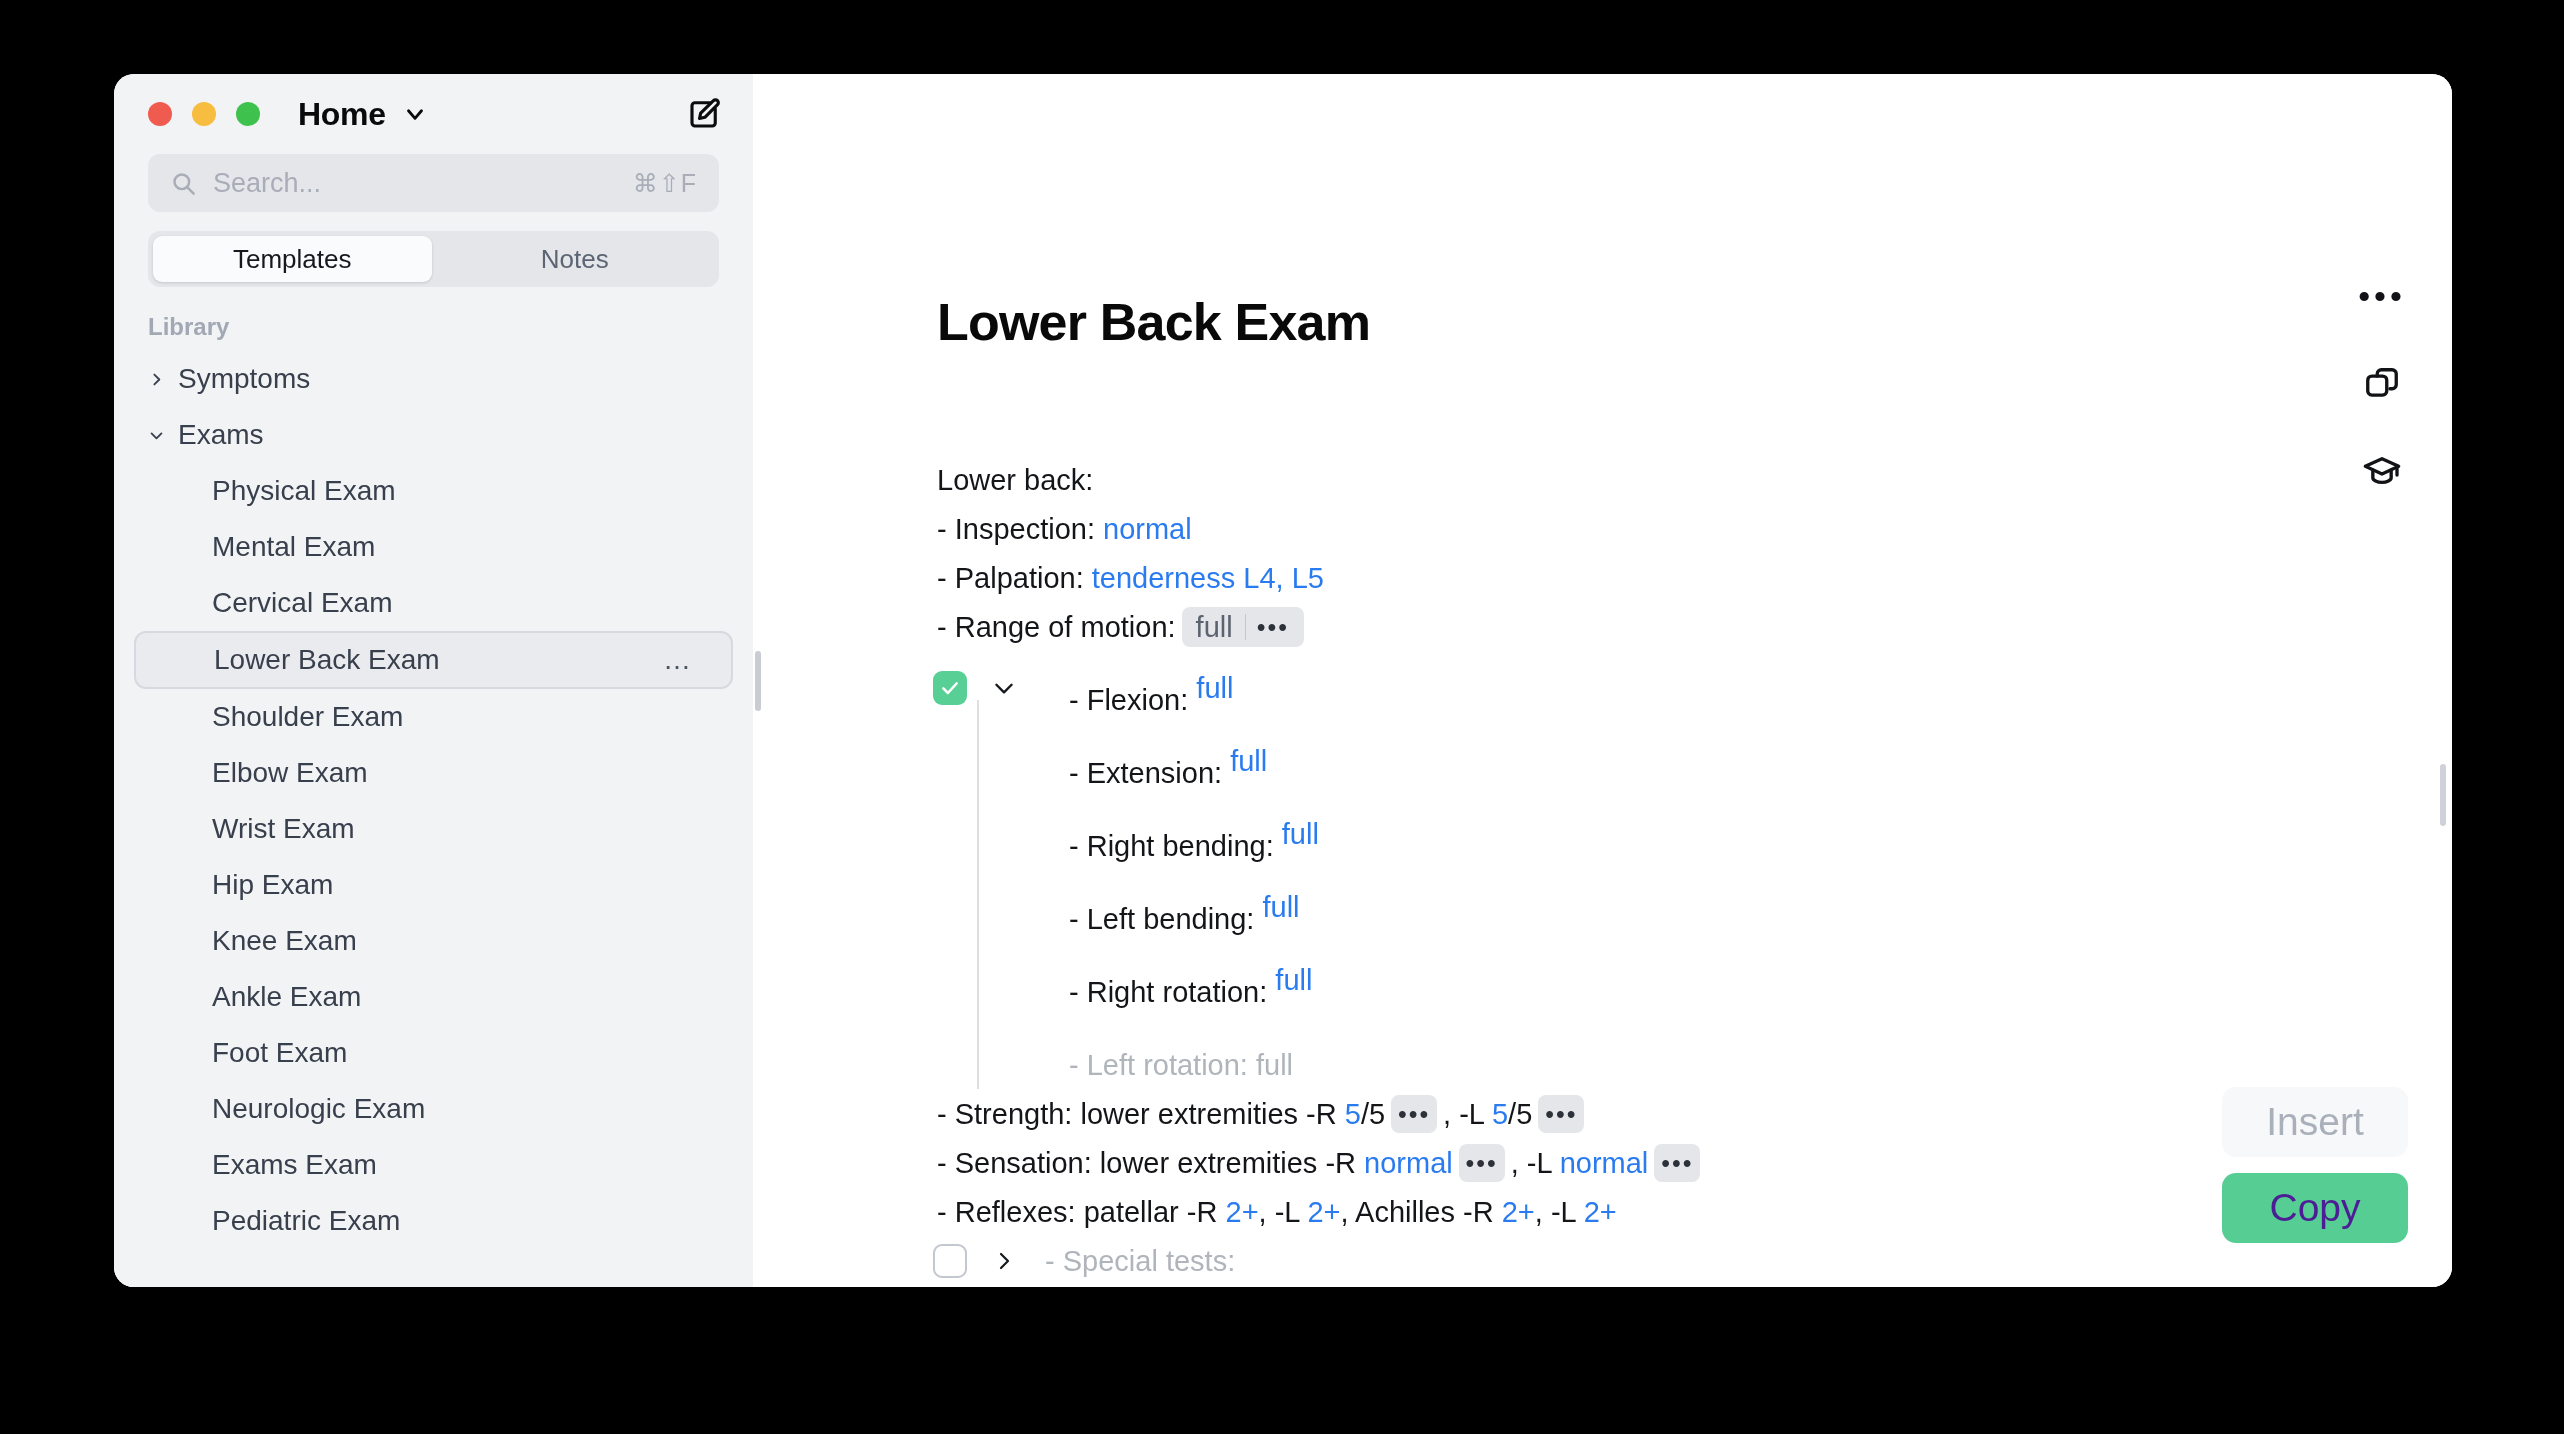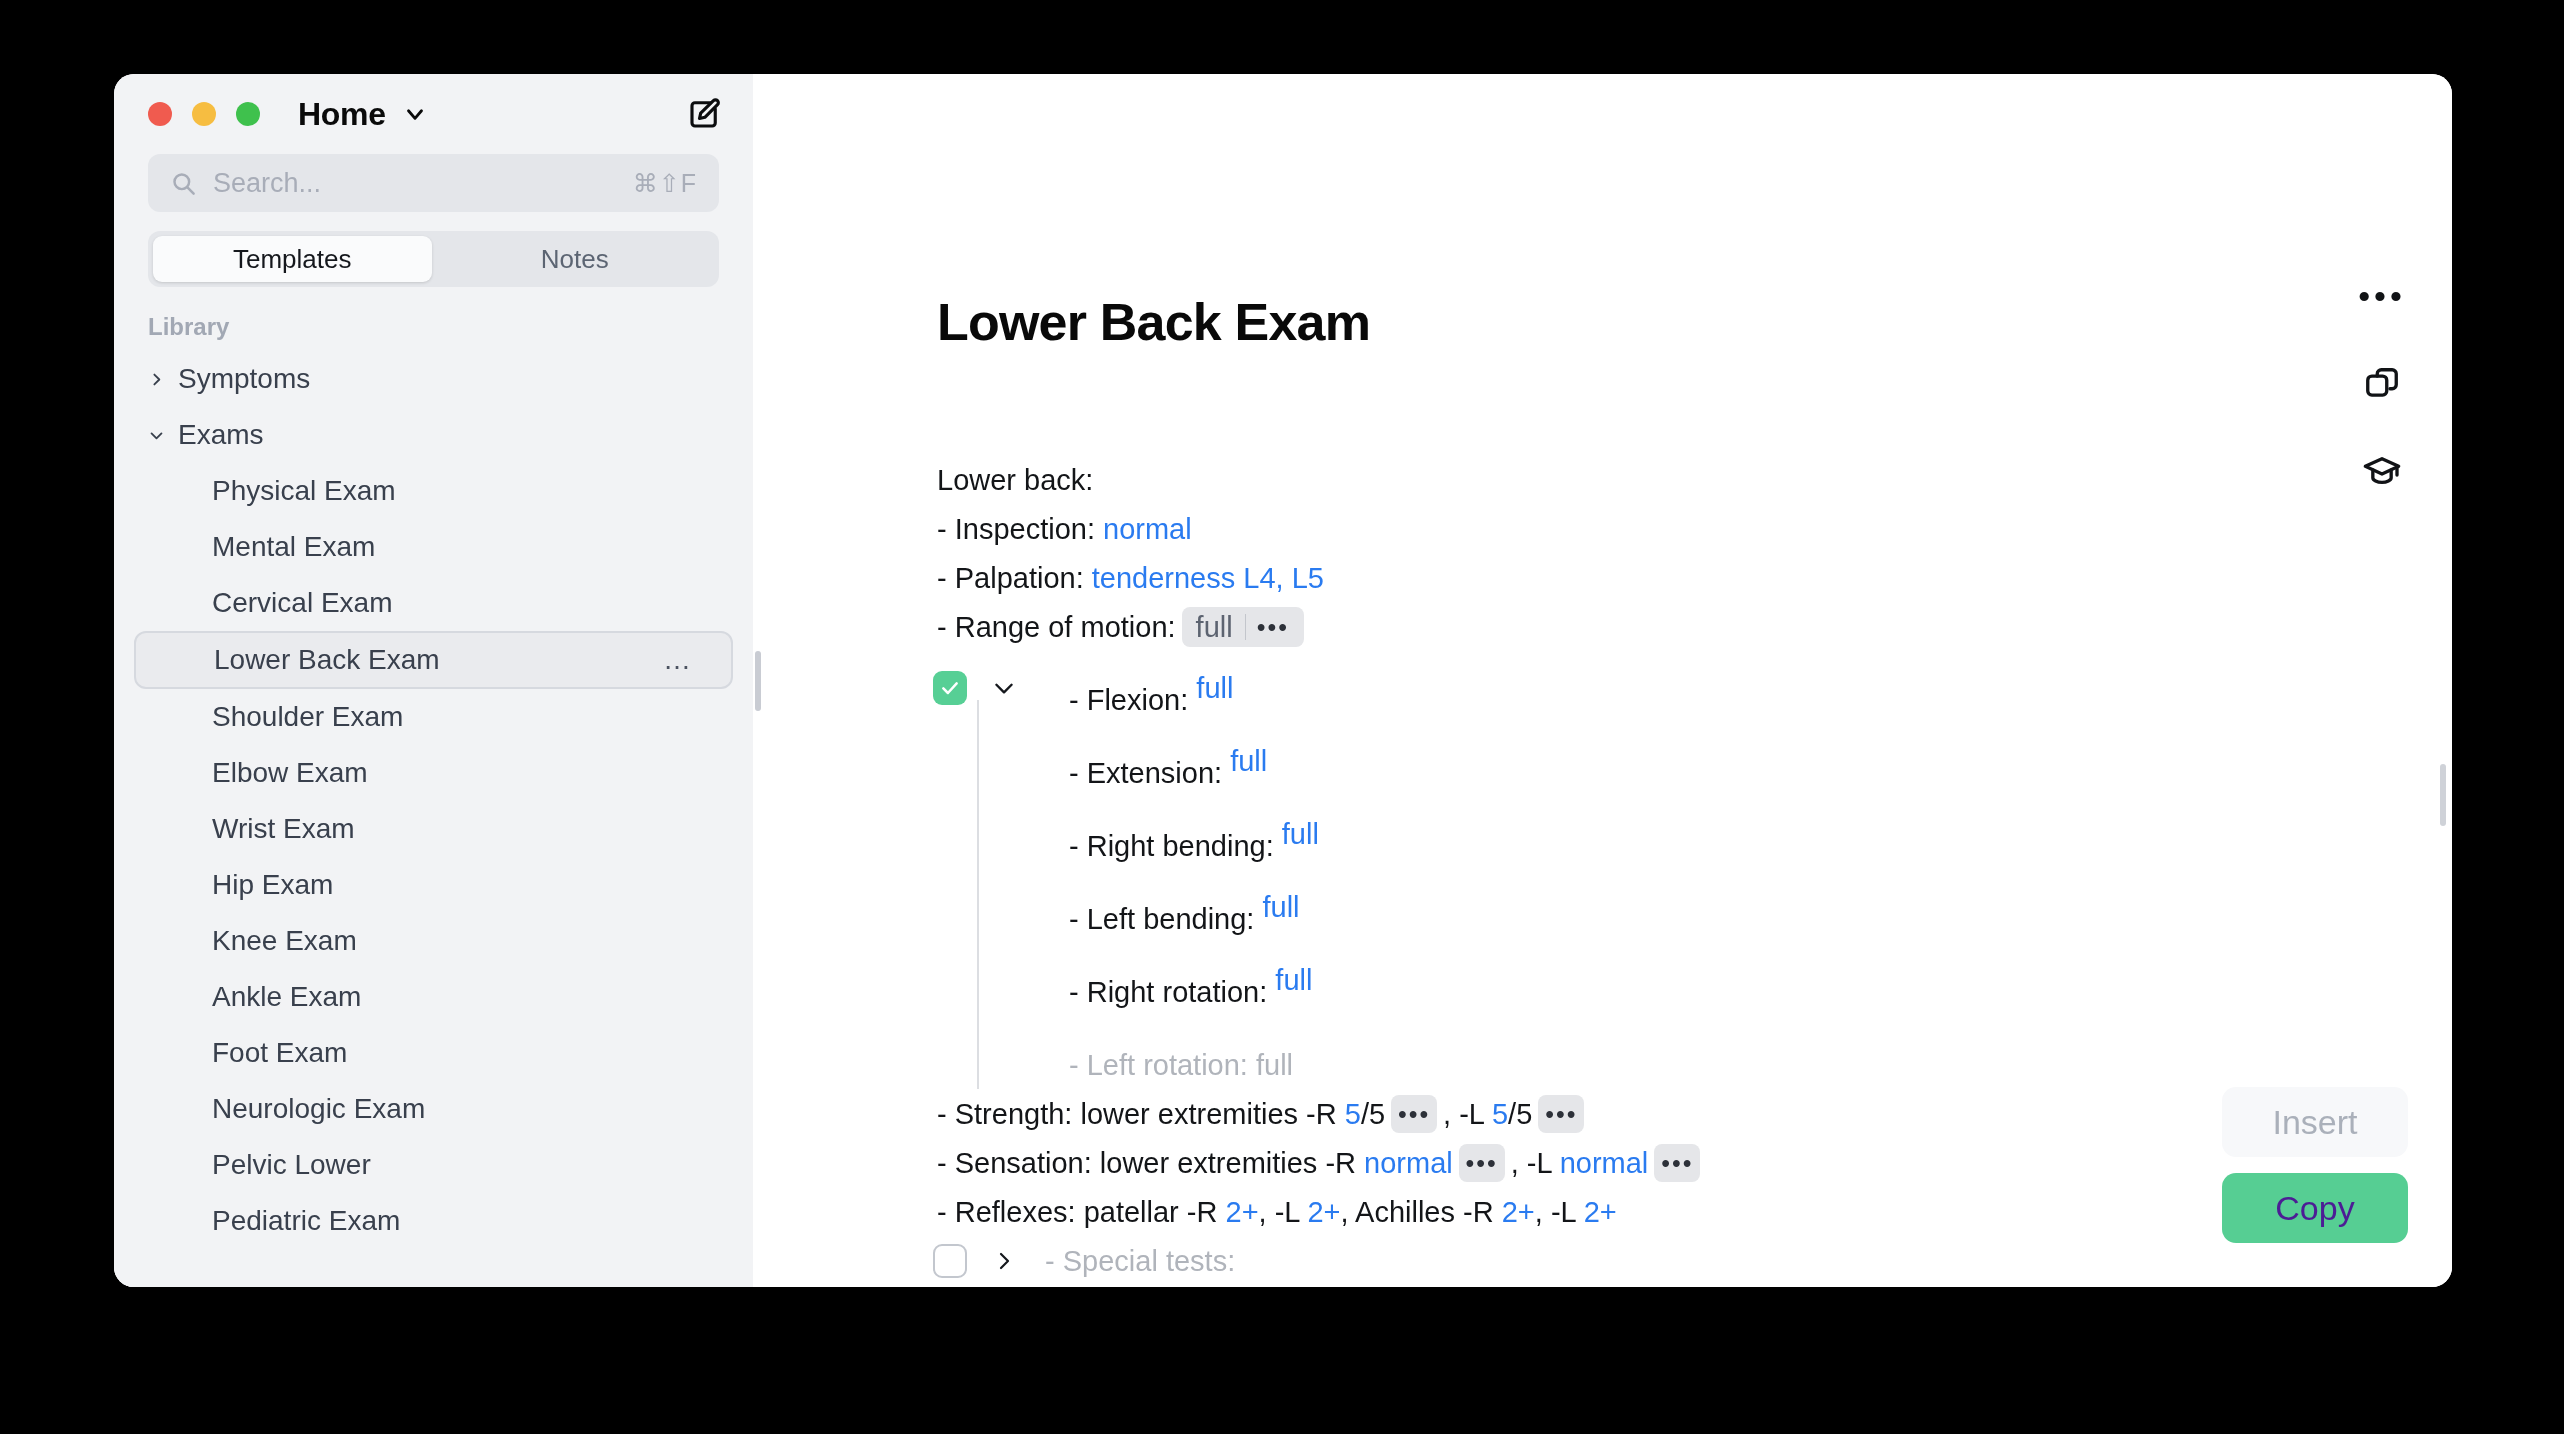--- a/index.html
+++ b/index.html
@@ -336,21 +336,21 @@
     flex-direction: column;
     gap: 16px;
     align-items: stretch;
   }
   .btn {
     width: 186px;
     height: 70px;
     border: none;
     border-radius: 14px;
     font-family: "Liberation Sans", sans-serif;
-    font-size: 34px;
+    font-size: 39px;
     cursor: pointer;
   }
   .btn-insert { background: #f7f8fa; color: #aab0ba; }
   .btn-copy { background: #56ce93; color: #4c1d95; }
 
   .main-scrollbar {
     position: absolute;
     right: 6px;
     top: 690px;
     width: 6px;
@@ -457,21 +457,21 @@
       <div class="tree-row leaf">
         <span class="row-label">Ankle Exam</span>
       </div>
       <div class="tree-row leaf">
         <span class="row-label">Foot Exam</span>
       </div>
       <div class="tree-row leaf">
         <span class="row-label">Neurologic Exam</span>
       </div>
       <div class="tree-row leaf">
-        <span class="row-label">Pelvic Lower</span>
+        <span class="row-label">Exams Exam</span>
       </div>
       <div class="tree-row leaf">
         <span class="row-label">Pediatric Exam</span>
       </div>
 
       <div class="sidebar-fade"></div>
     </div>
 
     <div class="sidebar-grip"></div>
   </div>

